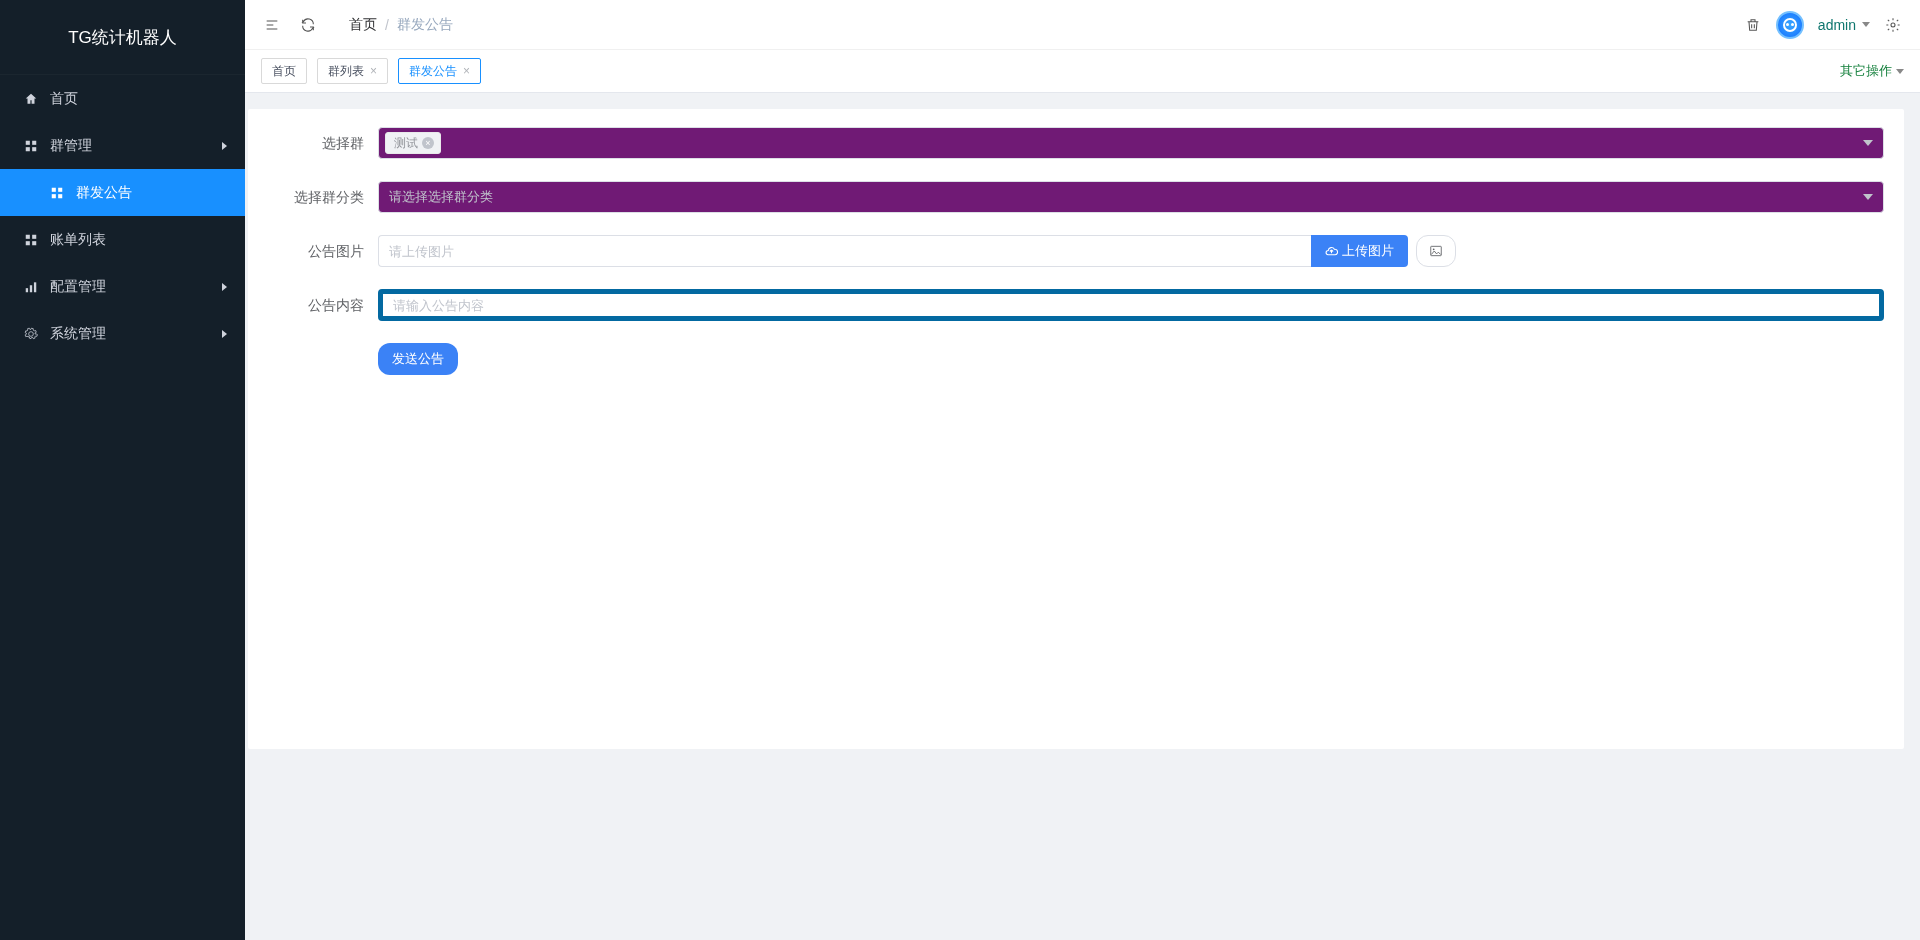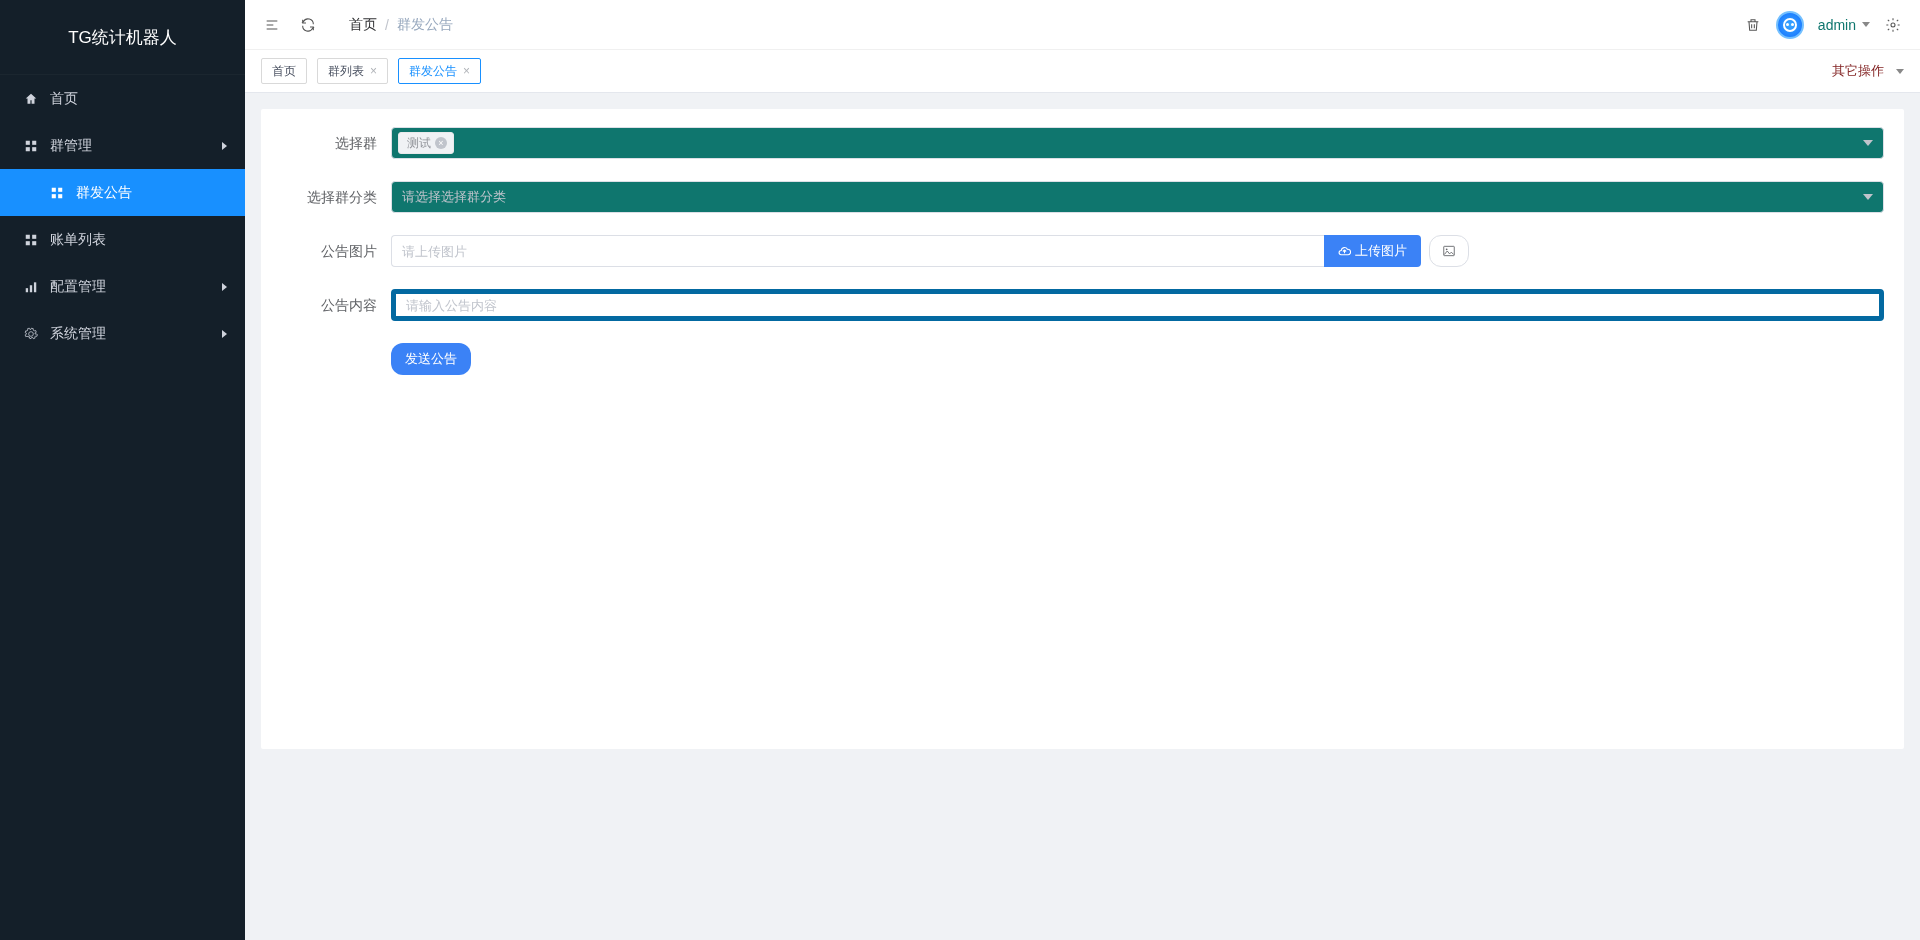--- a/index.html
+++ b/index.html
@@ -34,30 +34,30 @@
 .avatar-inner::before, .avatar-inner::after { content:""; position:absolute; width:3px; height:3px; background:#fff; border-radius:50%; top:3px; }
 .avatar-inner::before { left:1px; } .avatar-inner::after { right:1px; }
 .user { display:flex; align-items:center; gap:6px; cursor:pointer; font-size:14px; color:#0f766e; }
 .user .caret { width:0; height:0; border-left:4px solid transparent; border-right:4px solid transparent; border-top:5px solid #888; }
 
 
 .tabbar { background:#fff; padding:8px 16px; display:flex; align-items:center; border-bottom:1px solid #e4e7ed; }
 .tag { display:inline-flex; align-items:center; height:26px; padding:0 10px; border:1px solid #d9d9d9; background:#fff; font-size:12px; color:#495060; margin-right:10px; cursor:pointer; border-radius:2px; }
 .tag.active { color:#1890ff; border-color:#1890ff; }
 .tag .close { margin-left:6px; font-size:12px; color:#b0b3b8; cursor:pointer; line-height:1; }
-.tabbar .tb-extra { margin-left:auto; display:flex; align-items:center; gap:12px; font-size:13px; color:#7f1d1d; cursor:pointer; }
+.tabbar .tb-extra { margin-left:auto; display:flex; align-items:center; gap:4px; font-size:13px; color:#15803d; cursor:pointer; }
 .tabbar .tb-extra .caret { width:0; height:0; border-left:4px solid transparent; border-right:4px solid transparent; border-top:5px solid #888; }
 
 
-.content { flex:1; padding:16px 16px 0 16px; }
+.content { flex:1; padding:16px 16px 0 3px; }
 .card { background:#fff; padding:18px 20px 24px 20px; min-height:640px; border-radius:2px; }
 .form-row { display:flex; align-items:flex-start; margin-bottom:22px; }
 .form-label { width:110px; text-align:right; padding-right:14px; line-height:32px; font-size:14px; color:#606266; flex-shrink:0; }
 .form-control { flex:1; position:relative; }
-.select, .input { width:100%; height:32px; border:1px solid #dcdfe6; border-radius:4px; background:#0f766e; padding:0 30px 0 10px; font-size:13px; color:#606266; display:flex; align-items:center; position:relative; }
+.select, .input { width:100%; height:32px; border:1px solid #dcdfe6; border-radius:4px; background:#701a75; padding:0 30px 0 10px; font-size:13px; color:#606266; display:flex; align-items:center; position:relative; }
 .select .placeholder { color:#c0c4cc; }
 .select .sel-arrow { position:absolute; right:10px; top:50%; transform:translateY(-50%); width:0; height:0; border-left:5px solid transparent; border-right:5px solid transparent; border-top:6px solid #c0c4cc; }
 .chip { display:inline-flex; align-items:center; height:22px; padding:0 6px 0 8px; background:#f0f2f5; border:1px solid #e9e9eb; border-radius:3px; font-size:12px; color:#909399; gap:4px; }
 .chip .chip-x { width:12px; height:12px; border-radius:50%; background:#c0c4cc; color:#fff; display:inline-flex; align-items:center; justify-content:center; font-size:9px; line-height:1; cursor:pointer; }
 .input-native { width:100%; height:32px; border:5px solid #0369a1; border-radius:4px; padding:0 10px; font-size:13px; color:#606266; outline:none; }
 .input-native::placeholder { color:#c0c4cc; }
 .upload-row { display:flex; gap:8px; align-items:center; }
 .upload-input-wrap { position:relative; flex:0 0 1030px; display:flex; }
 .upload-input { flex:1; height:32px; border:1px solid #dcdfe6; border-right:none; border-radius:4px 0 0 4px; padding:0 10px; font-size:13px; color:#606266; outline:none; }
 .upload-input::placeholder { color:#c0c4cc; }

